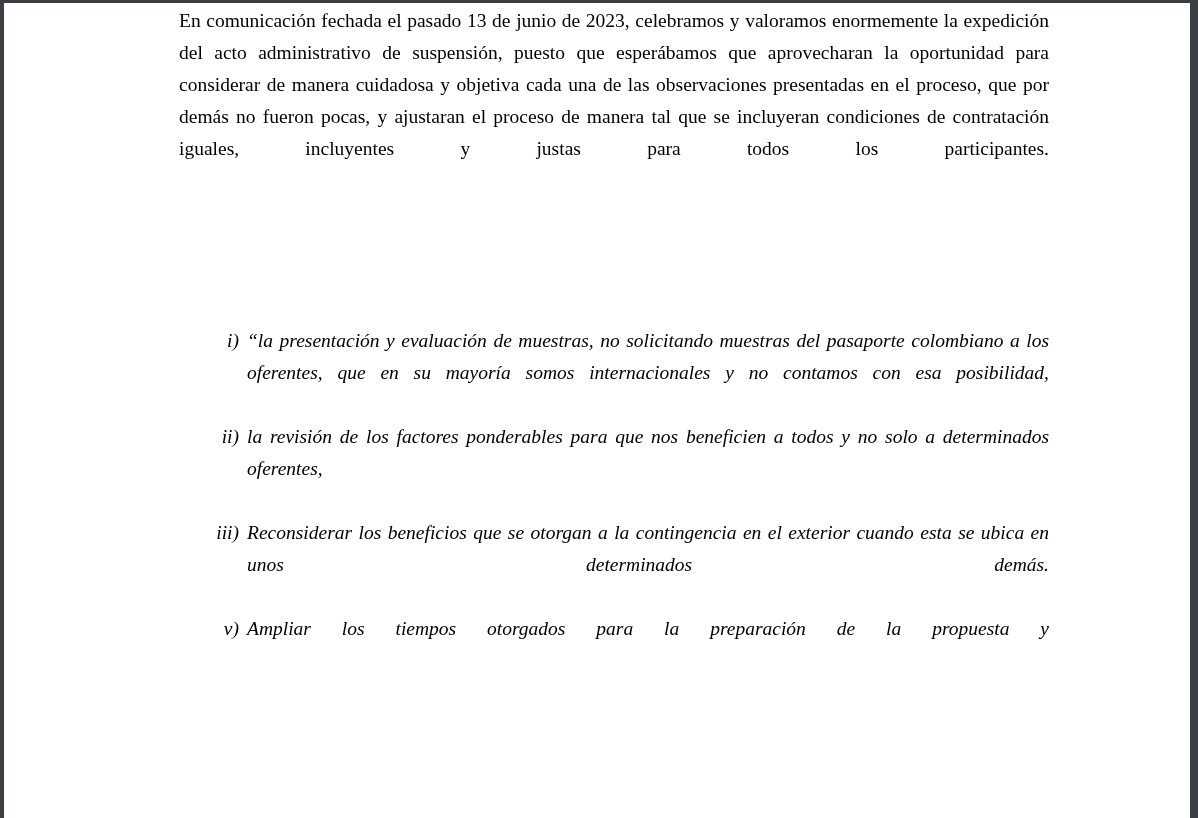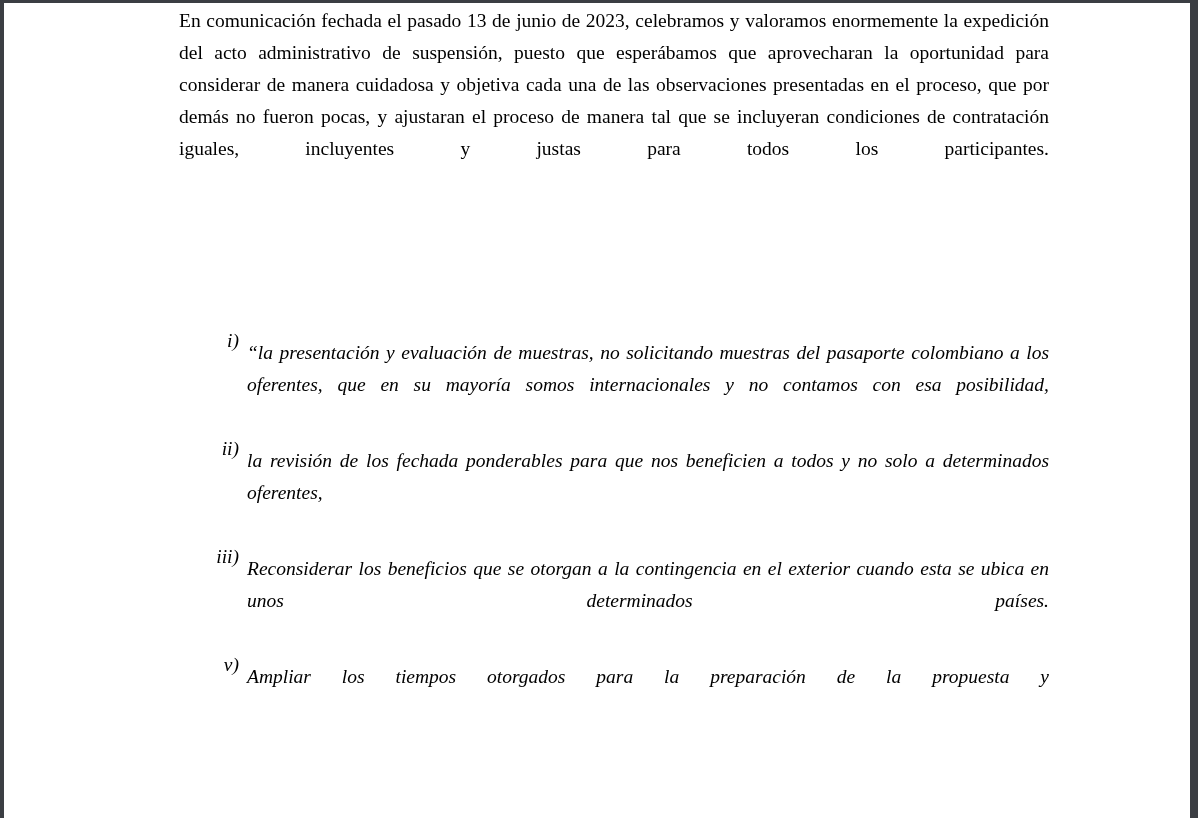--- a/index.html
+++ b/index.html
@@ -99,21 +99,20 @@
     line-height: 32px;
   }
 
   .roman-text {
     flex: 1 1 auto;
     text-align: justify;
     text-justify: inter-word;
     font-style: italic;
     line-height: 32px;
     hyphens: none;
-    margin-top: 12px;
   }
 
   
   .roman-text::after,
   .para::after {
     content: "";
     display: inline-block;
     width: 100%;
   }
 </style>
@@ -135,26 +134,26 @@
 
       <ul class="roman-list">
 
         <li class="roman-item">
           <span class="roman-marker">i)</span>
           <span class="roman-text">“la presentación y evaluación de muestras, no solicitando muestras del pasaporte colombiano a los oferentes, que en su mayoría somos internacionales y no contamos con esa posibilidad,</span>
         </li>
 
         <li class="roman-item">
           <span class="roman-marker">ii)</span>
-          <span class="roman-text">la revisión de los fechada ponderables para que nos beneficien a todos y no solo a determinados oferentes,</span>
+          <span class="roman-text">la revisión de los factores ponderables para que nos beneficien a todos y no solo a determinados oferentes,</span>
         </li>
 
         <li class="roman-item">
           <span class="roman-marker">iii)</span>
-          <span class="roman-text">Reconsiderar los beneficios que se otorgan a la contingencia en el exterior cuando esta se ubica en unos determinados países.</span>
+          <span class="roman-text">Reconsiderar los beneficios que se otorgan a la contingencia en el exterior cuando esta se ubica en unos determinados demás.</span>
         </li>
 
 
         <li class="roman-item">
           <span class="roman-marker">v)</span>
           <span class="roman-text">Ampliar los tiempos otorgados para la preparación de la propuesta y</span>
         </li>
 
       </ul>
 

